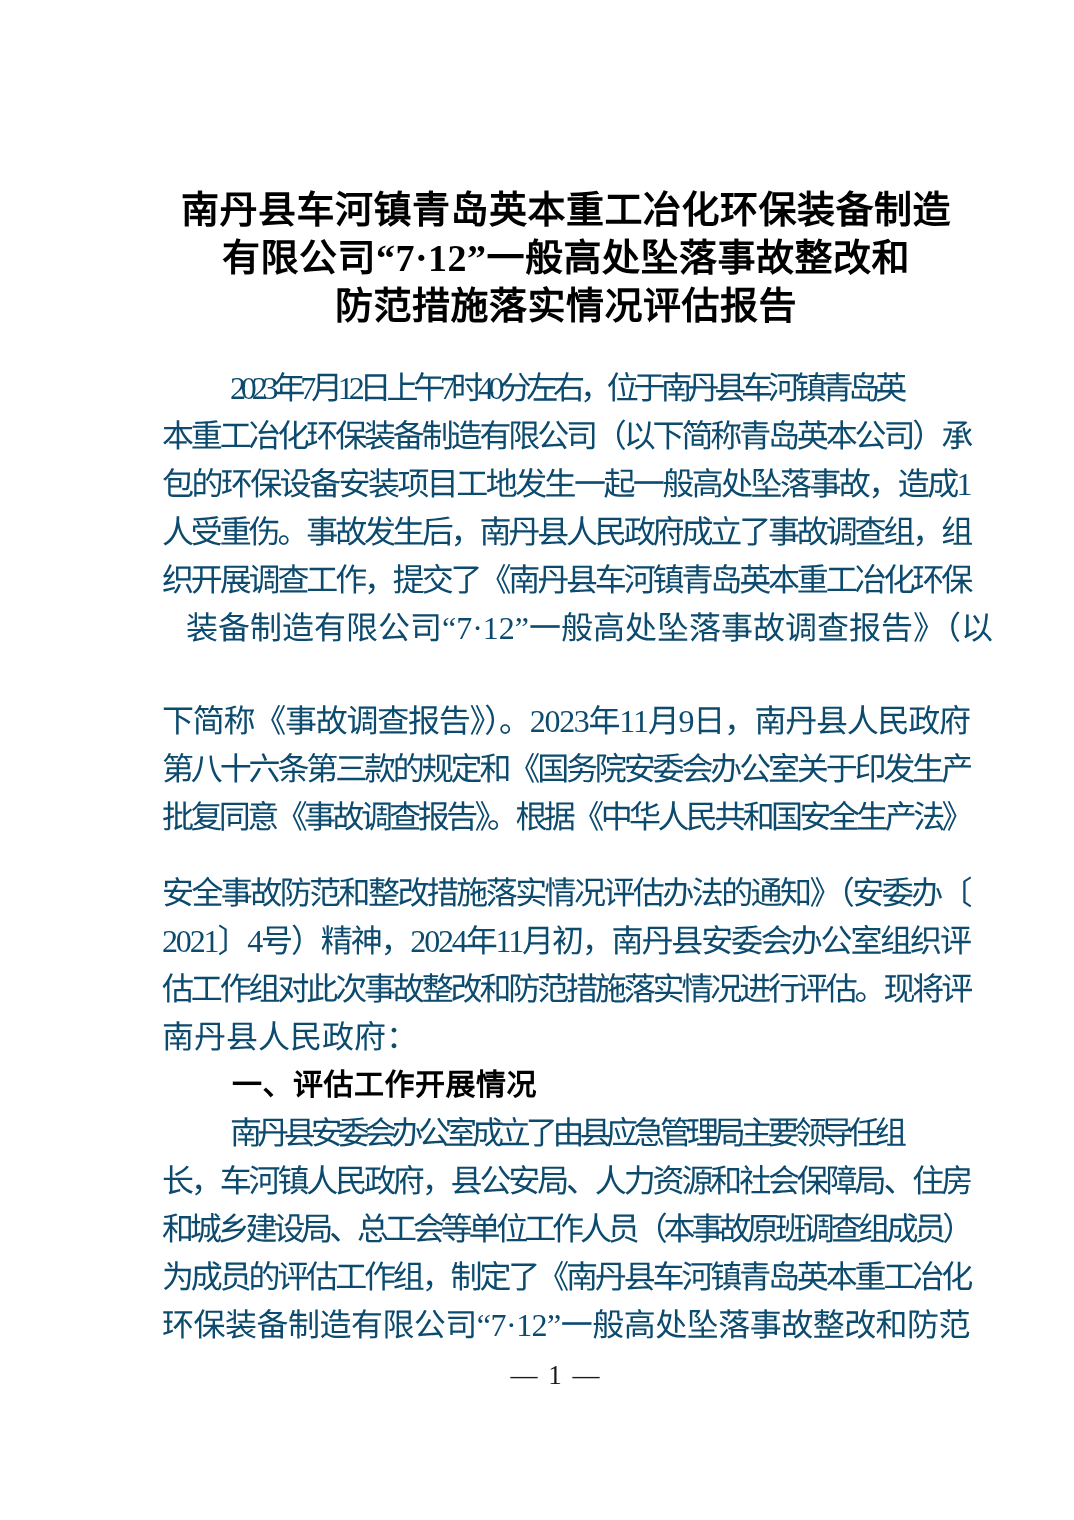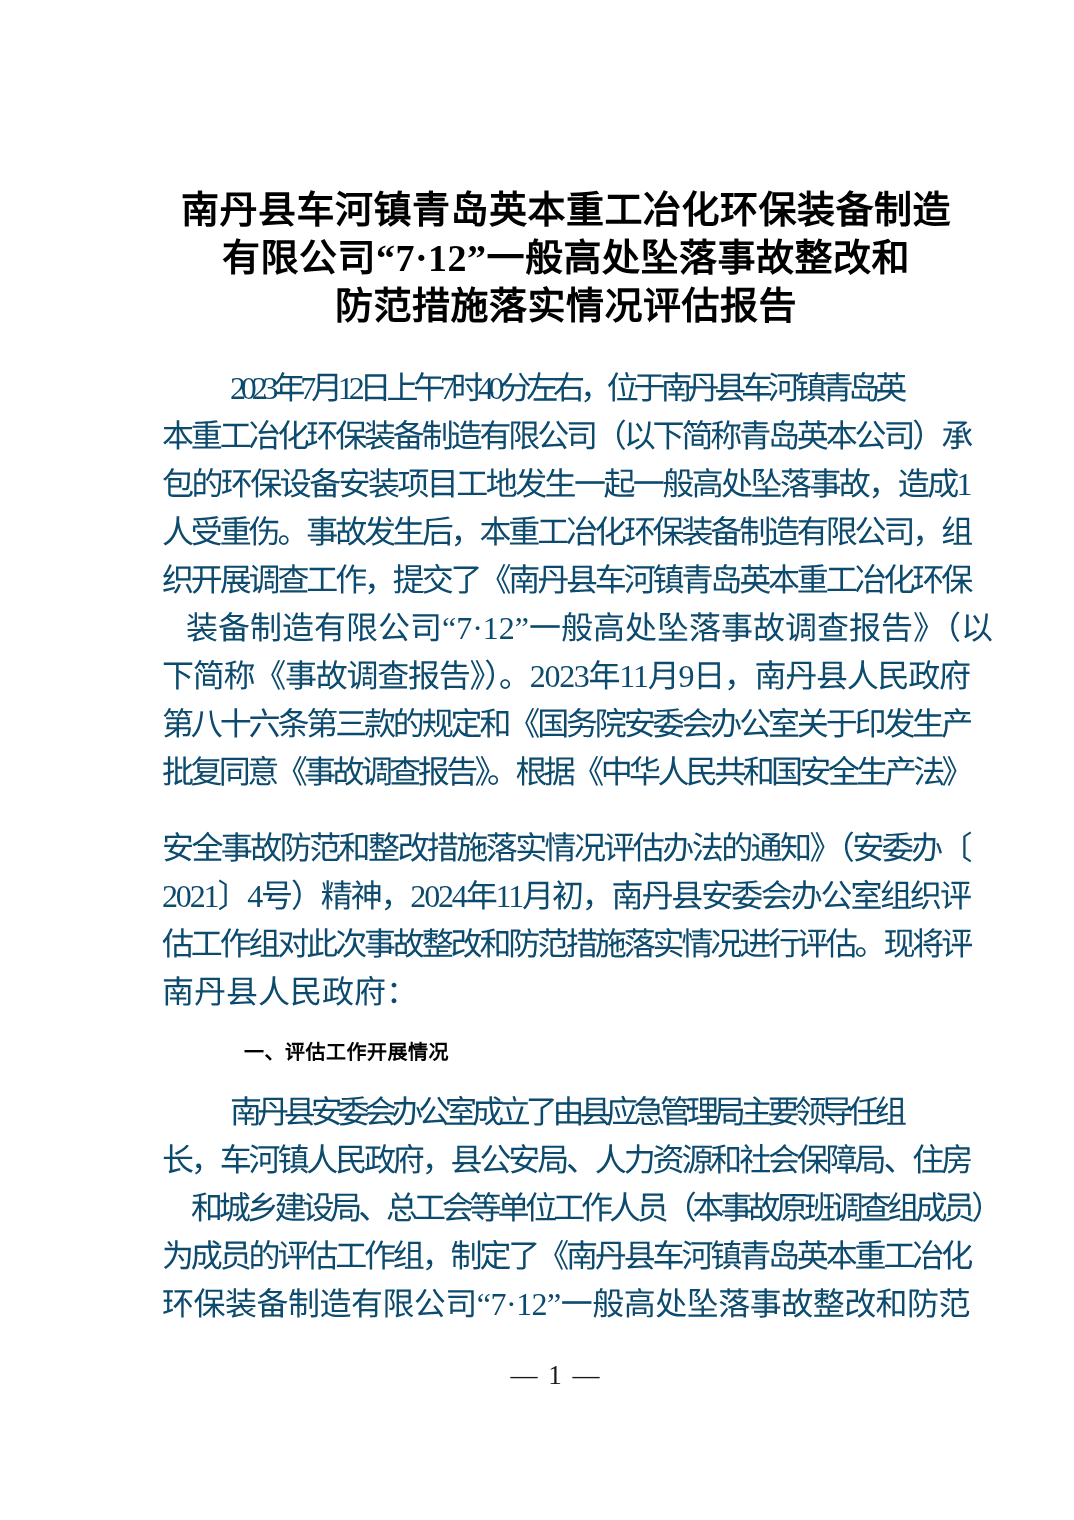--- a/index.html
+++ b/index.html
@@ -69,26 +69,26 @@
   .para .ln.indent {
     padding-left: 68px;
   }
 
   .para-lead {
     padding-top: 34px;
   }
 
   
   .section-heading {
-    margin: 12px;
+    margin: 0;
     padding: 0;
     padding-left: 70px;
     font-family: "Liberation Sans", "DejaVu Sans", sans-serif;
     font-weight: 700;
-    font-size: 20px;
+    font-size: 30px;
     line-height: 48px;
     letter-spacing: 0.5px;
     color: #000000;
     white-space: nowrap;
   }
 
   
   .page-footer {
     position: absolute;
     left: 0;
@@ -112,38 +112,38 @@
     <h1 class="doc-title">
       <span class="tline">南丹县车河镇青岛英本重工冶化环保装备制造</span>
       <span class="tline">有限公司“7·12”一般高处坠落事故整改和</span>
       <span class="tline">防范措施落实情况评估报告</span>
     </h1>
 
     <p class="para para-lead">
       <span class="ln indent" style="letter-spacing: -5.161px;">2023年7月12日上午7时40分左右，位于南丹县车河镇青岛英</span>
       <span class="ln" style="letter-spacing: -3.143px;">本重工冶化环保装备制造有限公司（以下简称青岛英本公司）承</span>
       <span class="ln" style="letter-spacing: -2.571px;">包的环保设备安装项目工地发生一起一般高处坠落事故，造成1</span>
-      <span class="ln" style="letter-spacing: -3.143px;">人受重伤。事故发生后，本重工冶化环保装备制造有限公司，组</span>
+      <span class="ln" style="letter-spacing: -3.143px;">人受重伤。事故发生后，南丹县人民政府成立了事故调查组，组</span>
       <span class="ln" style="letter-spacing: -3.143px;">织开展调查工作，提交了《南丹县车河镇青岛英本重工冶化环保</span>
       <span class="ln" style="letter-spacing: 0px; margin-left: 24px;">装备制造有限公司“7·12”一般高处坠落事故调查报告》（以</span>
-      <span class="ln" style="letter-spacing: -1.258px;">下简称《事故调查报告》）。2023年11月9日，南丹县人民政府</span>
+      <span class="ln" style="letter-spacing: -1.258px; margin-top: 45px;">下简称《事故调查报告》）。2023年11月9日，南丹县人民政府</span>
       <span class="ln" style="letter-spacing: -3.143px;">第八十六条第三款的规定和《国务院安委会办公室关于印发生产</span>
       <span class="ln" style="letter-spacing: -3.586px;">批复同意《事故调查报告》。根据《中华人民共和国安全生产法》</span>
       <span class="ln" style="letter-spacing: -2.571px; margin-top: 28px;">安全事故防范和整改措施落实情况评估办法的通知》（安委办〔</span>
       <span class="ln" style="letter-spacing: -2.152px;">2021〕4号）精神，2024年11月初，南丹县安委会办公室组织评</span>
       <span class="ln" style="letter-spacing: -3.143px;">估工作组对此次事故整改和防范措施落实情况进行评估。现将评</span>
       <span class="ln" style="letter-spacing: 0px;">南丹县人民政府：</span>
     </p>
 
     <h2 class="section-heading">一、评估工作开展情况</h2>
 
     <p class="para">
       <span class="ln indent" style="letter-spacing: -5.12px;">南丹县安委会办公室成立了由县应急管理局主要领导任组</span>
       <span class="ln" style="letter-spacing: -3.143px;">长，车河镇人民政府，县公安局、人力资源和社会保障局、住房</span>
-      <span class="ln" style="letter-spacing: -4.138px; margin-left: 29px;">和城乡建设局、总工会等单位工作人员（本事故原班调查组成员）</span>
+      <span class="ln" style="letter-spacing: -4.138px;">和城乡建设局、总工会等单位工作人员（本事故原班调查组成员）</span>
       <span class="ln" style="letter-spacing: -3.143px;">为成员的评估工作组，制定了《南丹县车河镇青岛英本重工冶化</span>
       <span class="ln" style="letter-spacing: -0.517px;">环保装备制造有限公司“7·12”一般高处坠落事故整改和防范</span>
     </p>
 
   </div>
 
   <div class="page-footer">— 1 —</div>
 
 </div>
 

